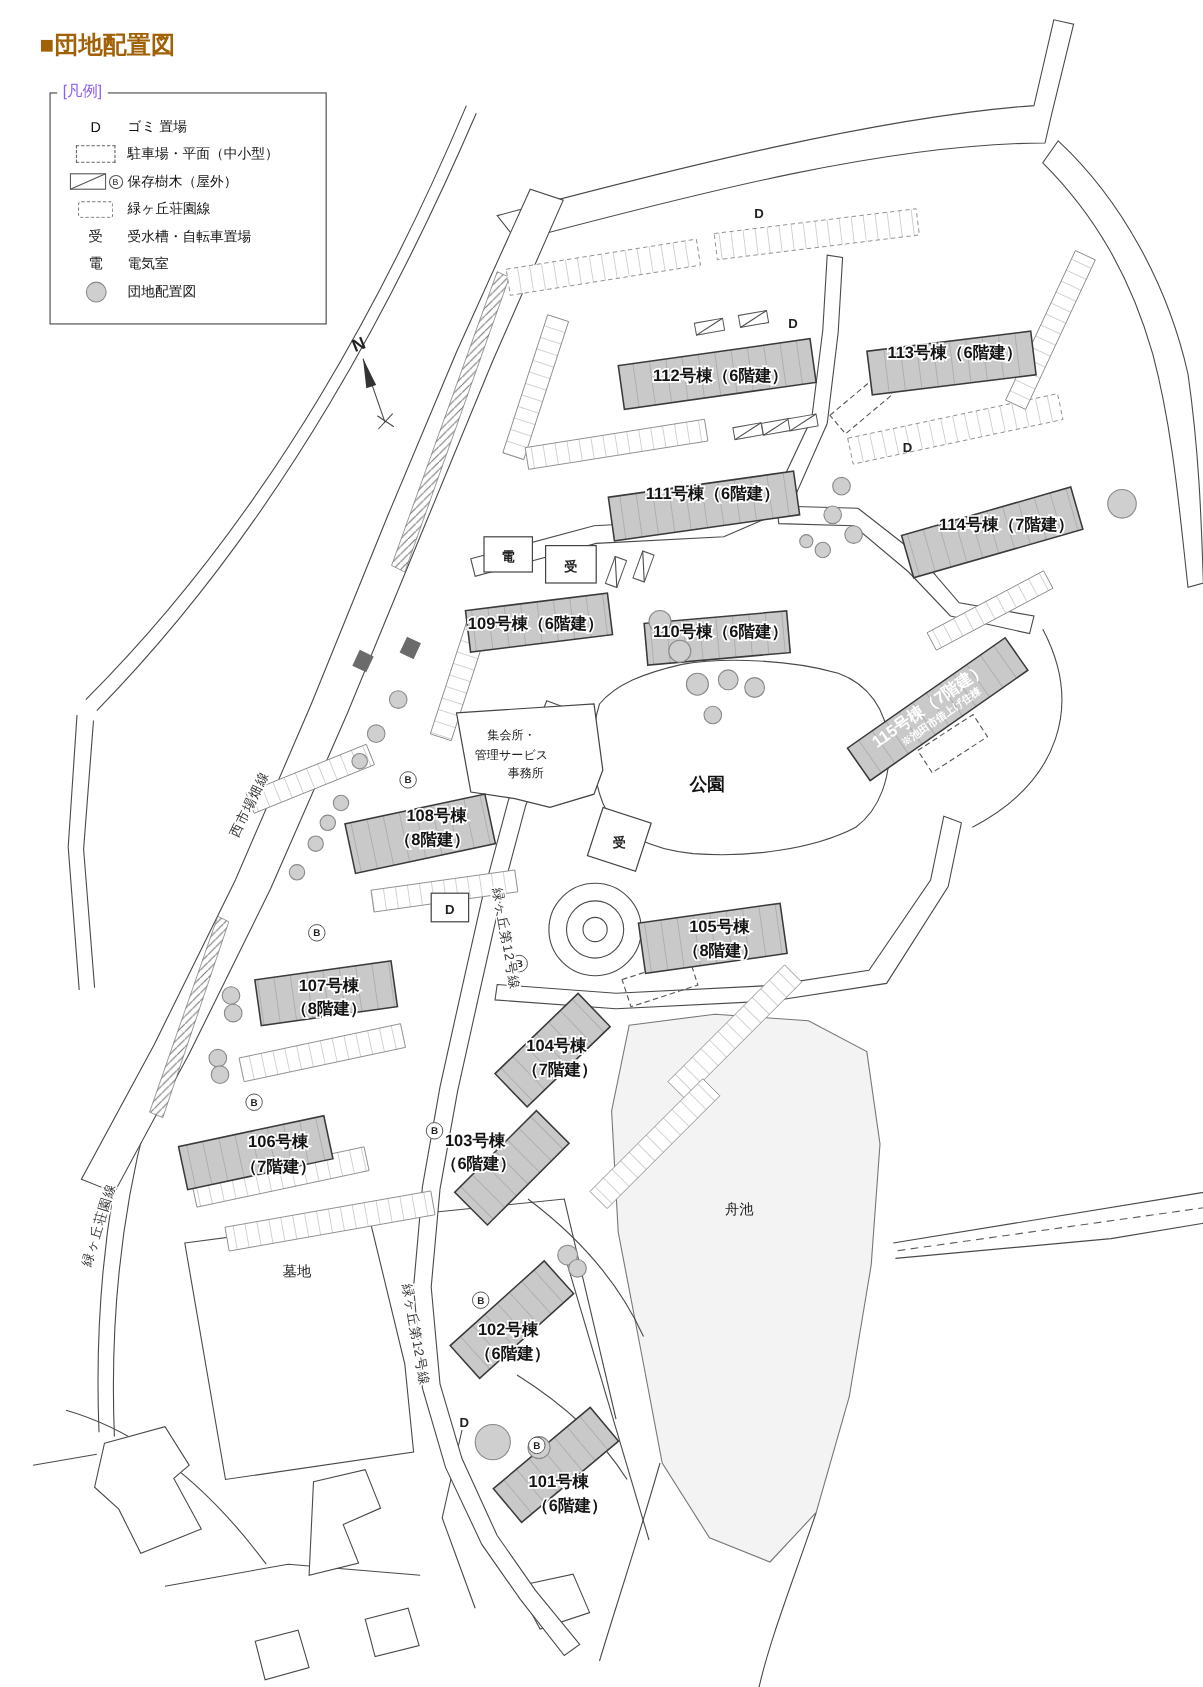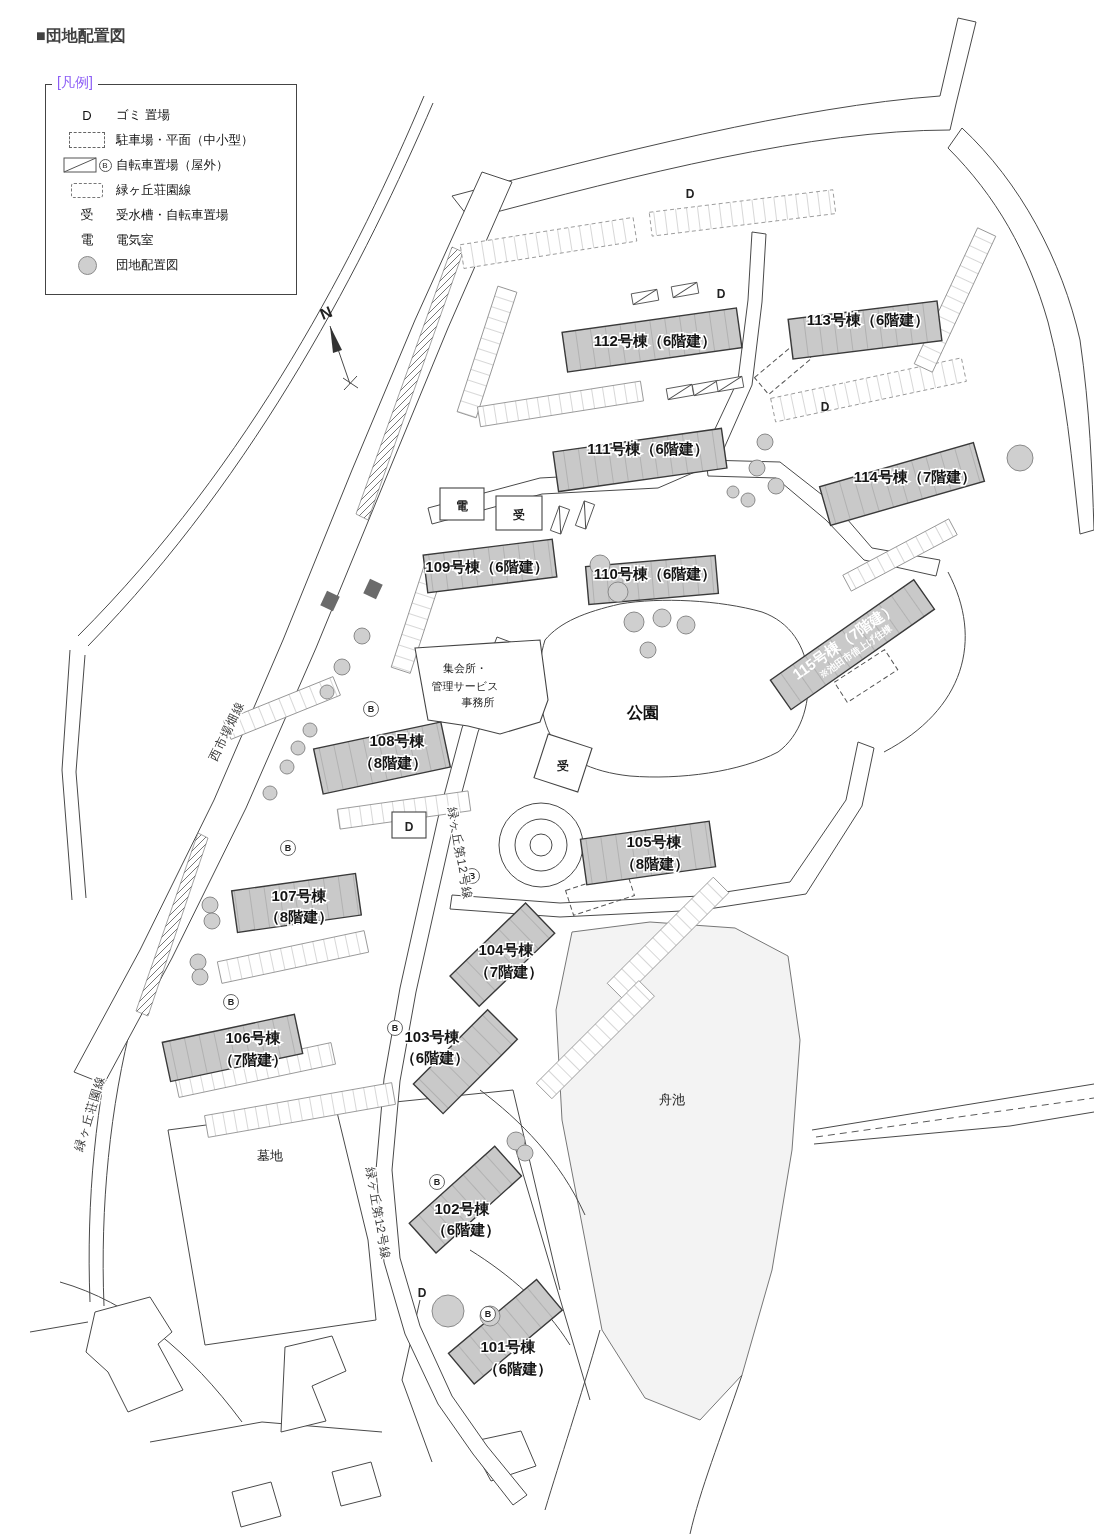--- a/index.html
+++ b/index.html
@@ -31,21 +31,21 @@
   .wlbl2{font-size:9.5px;font-weight:bold;fill:#fff;text-anchor:middle;}
   .area{font-size:16px;font-weight:bold;fill:#111;text-anchor:middle;}
   .area2{font-size:13px;fill:#222;text-anchor:middle;}
   .office{font-size:11px;fill:#222;text-anchor:middle;}
   .roadlbl{font-size:12px;fill:#333;letter-spacing:1px;stroke:#fff;stroke-width:3px;paint-order:stroke;}
   .mk{font-size:12px;font-weight:bold;fill:#222;text-anchor:middle;}
   .mkB{font-size:9px;font-weight:bold;fill:#222;text-anchor:middle;}
   .north{font-size:16px;font-weight:bold;fill:#222;text-anchor:middle;}
 
   
-  .page-title{position:absolute;left:36px;top:26px;font-size:16px;font-weight:bold;color:#404040;}
+  .page-title{position:absolute;left:36px;top:26px;font-size:22px;font-weight:bold;color:#a16207;}
 
   
   .legend{position:absolute;left:45px;top:84px;width:252px;border:1.5px solid #444;
           background:#fff;padding:14px 10px 12px 12px;box-sizing:border-box;}
   .legend-title{position:absolute;top:-11px;left:6px;background:#fff;padding:0 5px;
                 font-size:14px;color:#8b5cf6;}
   .legend-row{display:flex;align-items:center;margin:7px 0;min-height:18px;}
   .legend-sym{width:58px;display:flex;align-items:center;justify-content:center;flex:0 0 58px;}
   .legend-label{font-size:12.5px;color:#111;text-align:center;}
   .symtxt{font-size:13px;color:#111;}
@@ -427,21 +427,21 @@
   </div>
 
   <div class="legend-row">
     <span class="legend-sym sym-bike-wrap">
       <svg width="34" height="16">
         <rect x="1" y="1" width="32" height="14" fill="#fff" stroke="#555"></rect>
         <line x1="1" y1="15" x2="33" y2="1" stroke="#555"></line>
       </svg>
       <span class="badge-b">B</span>
     </span>
-    <span class="legend-label">自転車置場（屋外）</span>
+    <span class="legend-label">保存樹木（屋外）</span>
   </div>
 
   <div class="legend-row">
     <span class="legend-sym">
           <span class="sym-fire"></span>
         </span>
     <span class="legend-label">緑ヶ丘荘園線</span>
   </div>
 
   <div class="legend-row">

